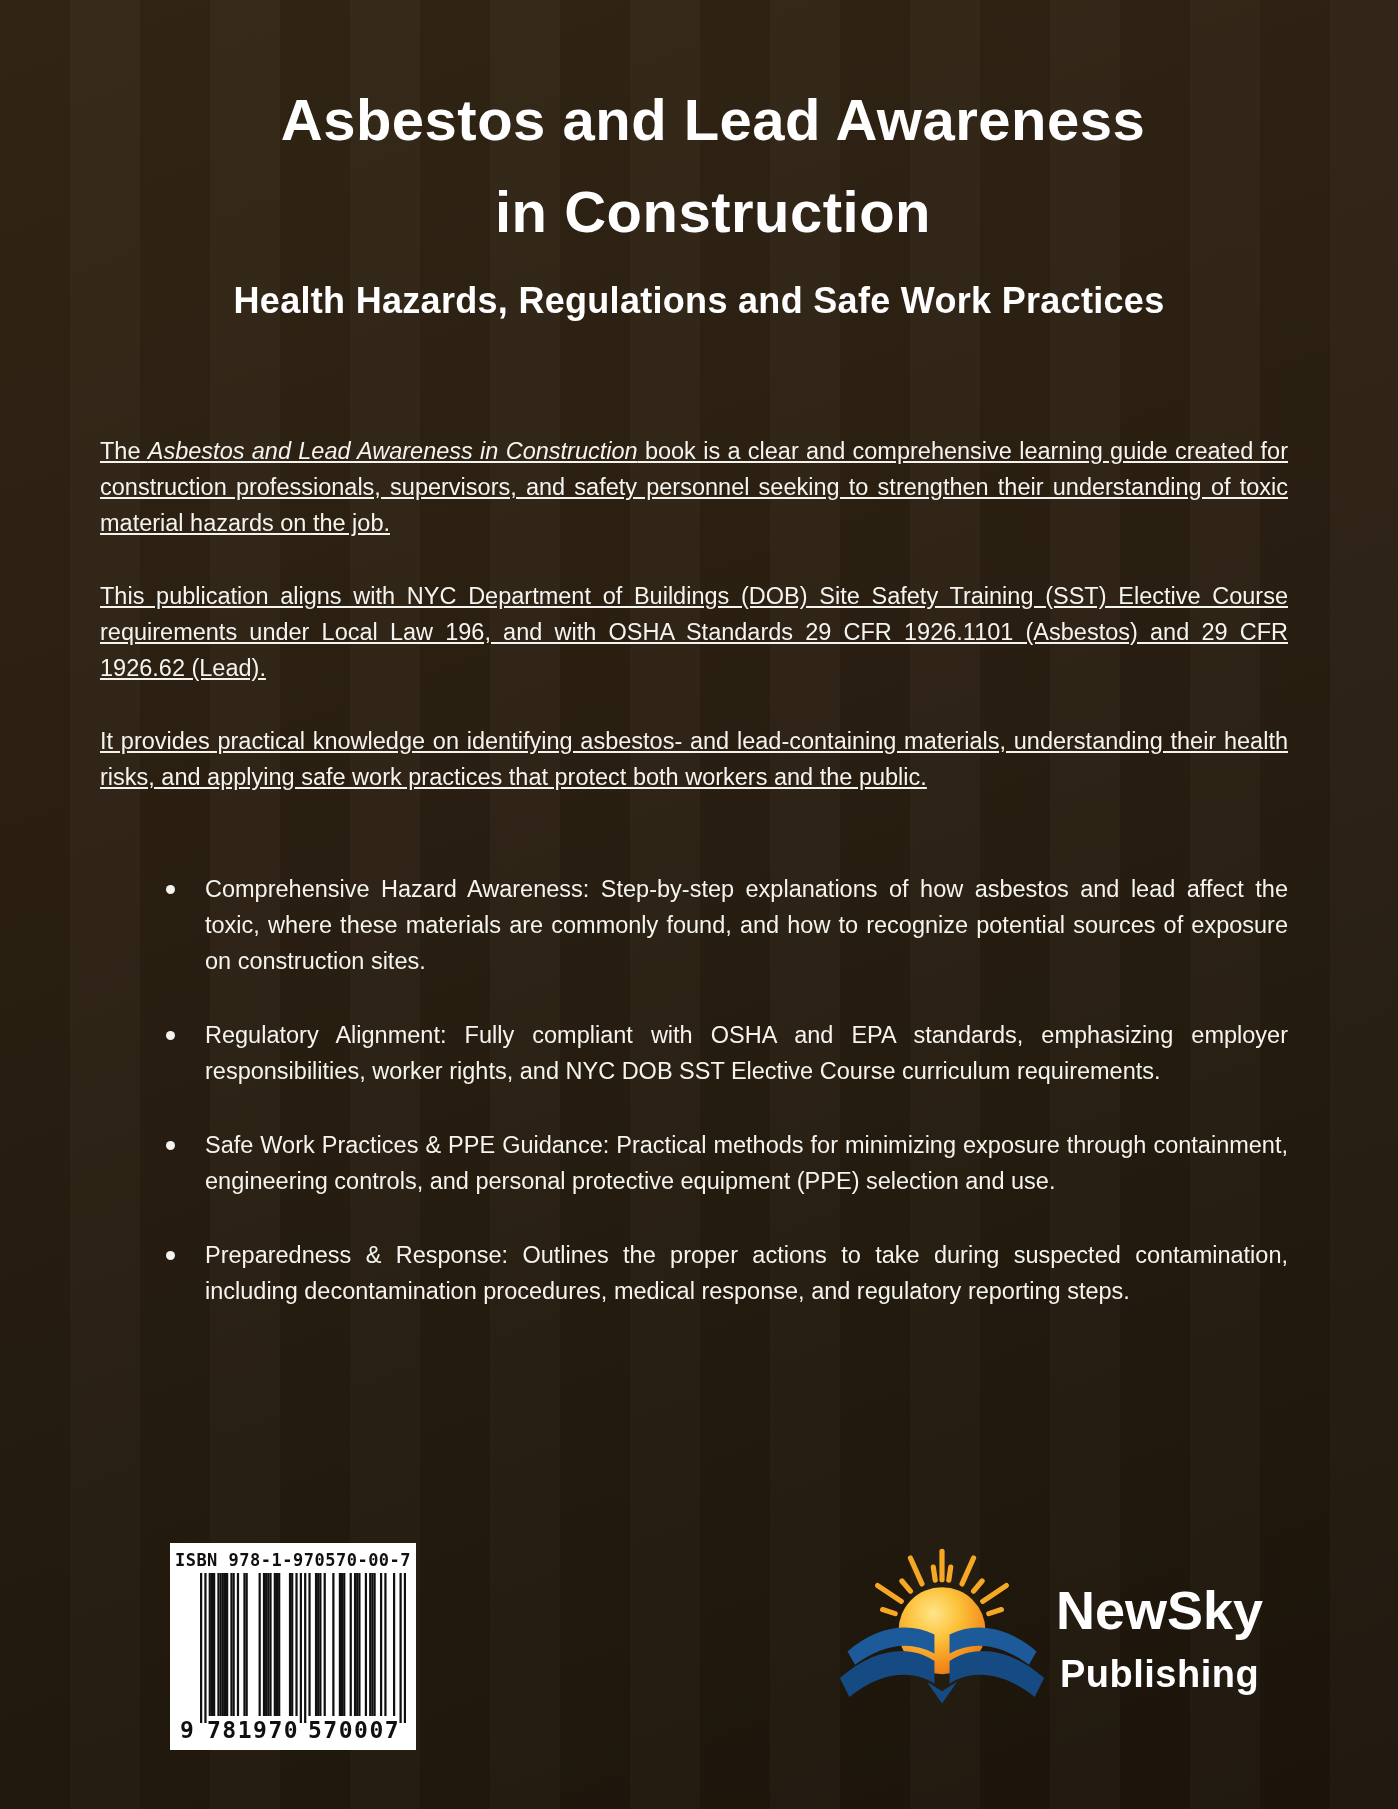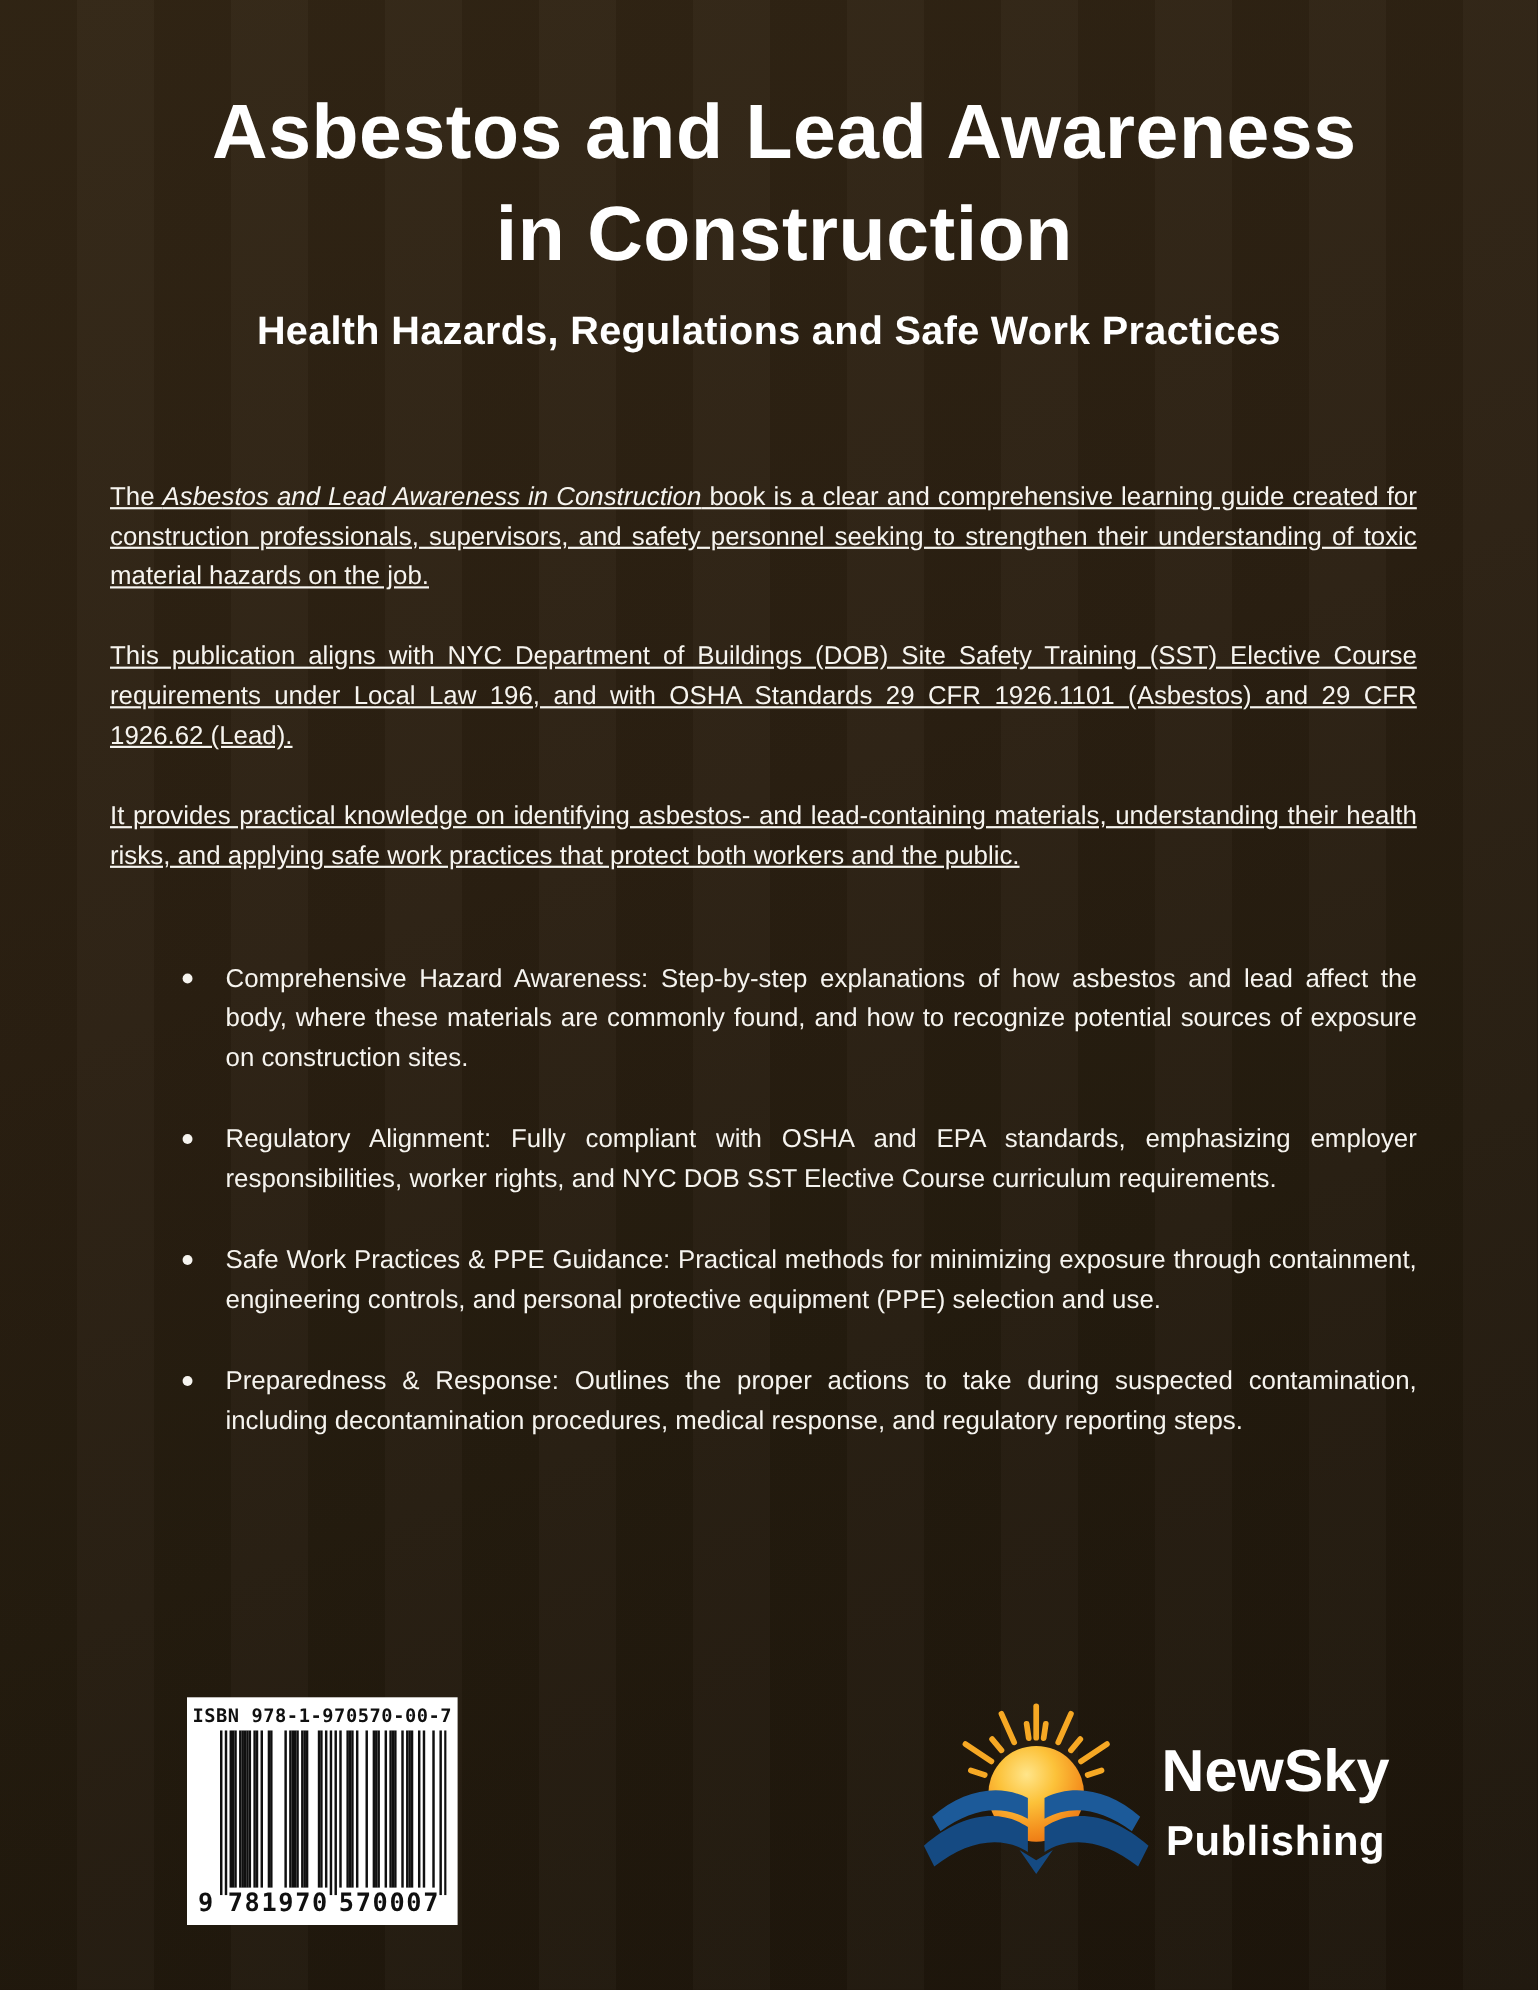--- a/index.html
+++ b/index.html
@@ -7,21 +7,21 @@
     position:relative;
     width:1398px;height:1809px;
     overflow:hidden;
     background:
       repeating-linear-gradient(90deg, rgba(0,0,0,0.05) 0 70px, rgba(255,255,255,0.02) 70px 140px),
       linear-gradient(160deg,#322615 0%, #2b2012 42%, #251c0f 65%, #1d150b 100%);
     font-family:"Liberation Sans", sans-serif;
     color:#f6f4ef;
   }
   .title-block{position:absolute;top:74px;left:0;width:100%;text-align:center;}
-  .title-line{font-size:70px;font-weight:bold;line-height:92px;color:#ffffff;letter-spacing:0.5px;padding-left:28px;}
+  .title-line{font-size:58px;font-weight:bold;line-height:92px;color:#ffffff;letter-spacing:0.5px;padding-left:28px;}
   .subtitle{position:absolute;top:280px;left:0;width:100%;text-align:center;
     font-size:36px;font-weight:bold;color:#ffffff;letter-spacing:0.3px;}
   .text-col{position:absolute;left:100px;top:433px;width:1188px;}
   .text-col p{
     margin:0 0 37px 0;
     font-size:23.5px;line-height:36px;
     text-align:justify;color:#f6f4ef;text-decoration:underline;
   }
   .text-col p .it{font-style:italic;}
   ul.features{list-style:none;margin:76px 0 0 0;padding:0;}
@@ -75,21 +75,21 @@
   </div>
 
   <div class="subtitle">Health Hazards, Regulations and Safe Work Practices</div>
 
   <div class="text-col">
     <p><span>The </span><span class="it">Asbestos and Lead Awareness in Construction</span><span> book is a clear and comprehensive learning guide created for construction professionals, supervisors, and safety personnel seeking to strengthen their understanding of toxic material hazards on the job.</span></p>
     <p>This publication aligns with NYC Department of Buildings (DOB) Site Safety Training (SST) Elective Course requirements under Local Law 196, and with OSHA Standards 29 CFR 1926.1101 (Asbestos) and 29 CFR 1926.62 (Lead).</p>
     <p>It provides practical knowledge on identifying asbestos- and lead-containing materials, understanding their health risks, and applying safe work practices that protect both workers and the public.</p>
 
     <ul class="features">
-      <li>Comprehensive Hazard Awareness: Step-by-step explanations of how asbestos and lead affect the body, where these materials are commonly found, and how to recognize potential sources of exposure on construction sites.</li>
+      <li>Comprehensive Hazard Awareness: Step-by-step explanations of how asbestos and lead affect the toxic, where these materials are commonly found, and how to recognize potential sources of exposure on construction sites.</li>
       <li>Regulatory Alignment: Fully compliant with OSHA and EPA standards, emphasizing employer responsibilities, worker rights, and NYC DOB SST Elective Course curriculum requirements.</li>
       <li>Safe Work Practices &amp; PPE Guidance: Practical methods for minimizing exposure through containment, engineering controls, and personal protective equipment (PPE) selection and use.</li>
       <li>Preparedness &amp; Response: Outlines the proper actions to take during suspected contamination, including decontamination procedures, medical response, and regulatory reporting steps.</li>
     </ul>
   </div>
 
   <div class="barcode-box">
     <div class="bc-isbn">ISBN 978-1-970570-00-7</div>
     <svg class="bc-bars" width="206" height="150" viewBox="0 0 206 150" id="bars-svg">
         <rect x="0.00" y="0" width="2.23" height="150" fill="#101010"></rect>

